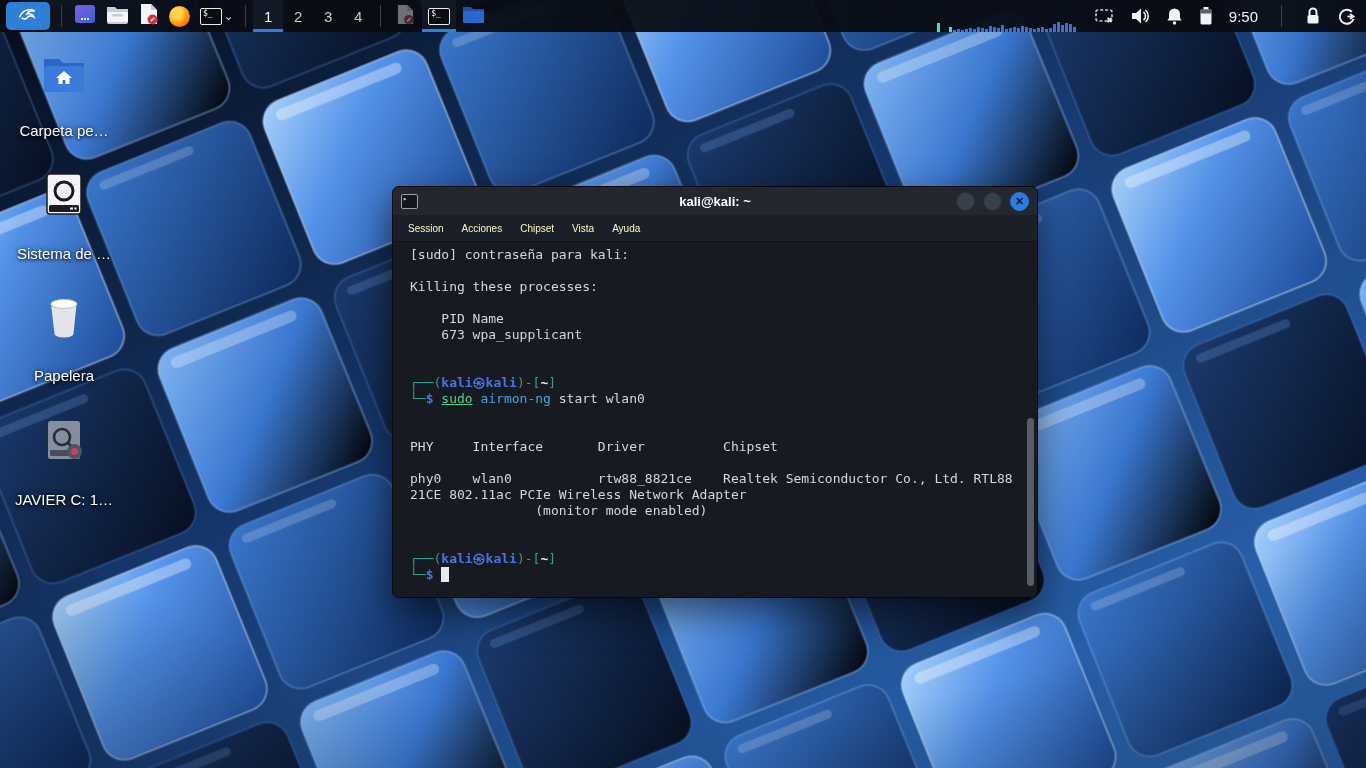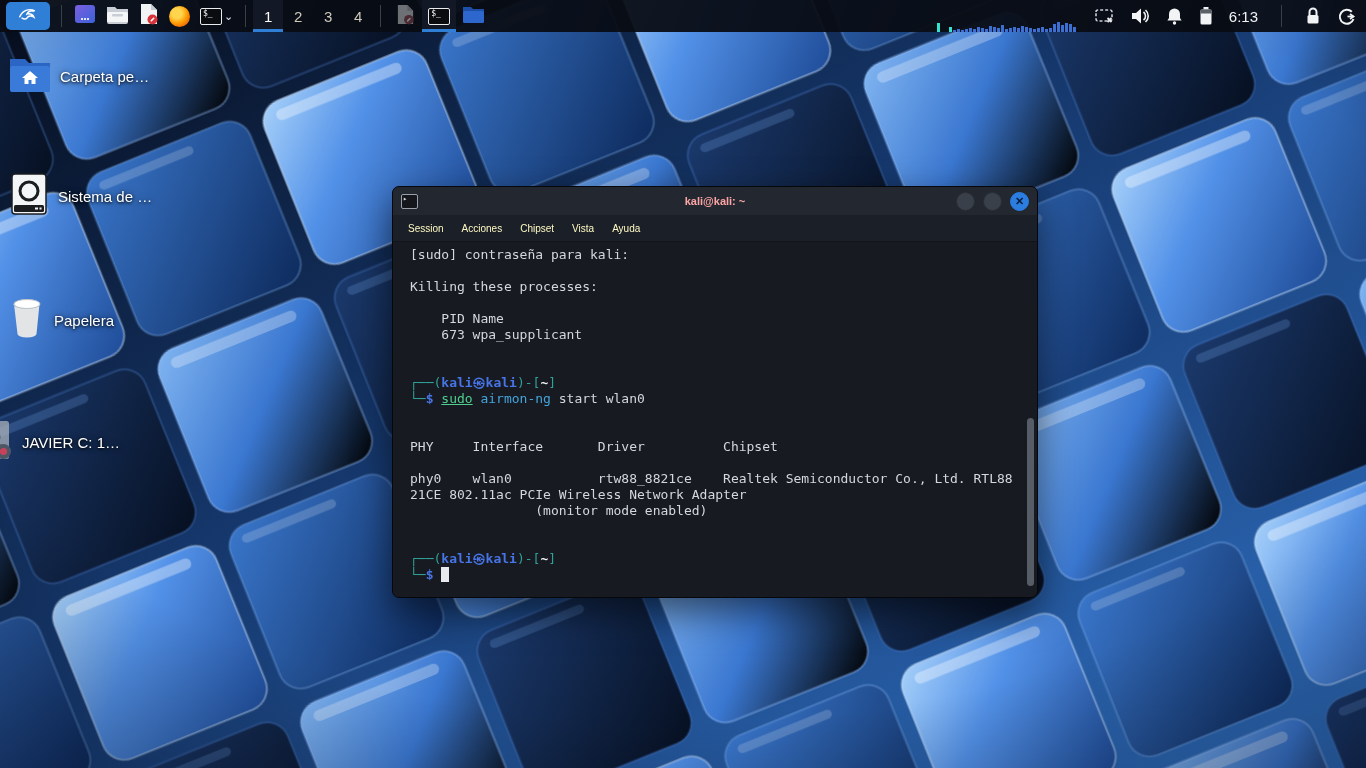--- a/index.html
+++ b/index.html
@@ -28,33 +28,33 @@
         background:#0a0c10;color:#fff;font-family:"DejaVu Sans Mono",monospace;
         font-size:8px;line-height:9px;padding-left:2px;box-sizing:border-box;}
   .monitor{display:flex;align-items:flex-end;height:32px;gap:1px;margin-right:14px;}
   .monitor span{width:3px;background:#3b6fd4;display:inline-block;}
   .monitor span.cyan{background:#35e2cf;}
   .tray{display:flex;align-items:center;gap:16px;margin:0 4px;}
   .clock{font-size:15px;color:#f2f3f5;}
   .ticon{display:flex;align-items:center;justify-content:center;}
 
   
-  .desk-icon{position:absolute;width:112px;display:flex;flex-direction:row;
-             align-items:center;gap:8px;text-align:center;}
+  .desk-icon{position:absolute;width:112px;display:flex;flex-direction:column;
+             align-items:center;gap:25px;text-align:center;}
   .desk-icon .lbl{color:#fff;font-size:15px;text-shadow:0 1px 3px rgba(0,0,0,.9),0 0 6px rgba(0,0,0,.6);
                   white-space:nowrap;}
   
   .window{position:absolute;left:392px;top:186px;width:646px;height:412px;
           border-radius:7px;overflow:hidden;box-shadow:0 14px 36px rgba(0,0,0,.55);
           border:1px solid #06070a;box-sizing:border-box;z-index:20;
           background:#171a21;}
   .titlebar{height:28px;background:#23272f;display:flex;align-items:center;
             padding:0 8px;position:relative;}
-  .title{position:absolute;left:0;right:0;text-align:center;color:#fca5a5;
-         font-size:11px;font-weight:700;pointer-events:none;}
+  .title{position:absolute;left:0;right:0;text-align:center;color:#ffffff;
+         font-size:13px;font-weight:700;pointer-events:none;}
   .tb-icon{width:17px;height:15px;border:1px solid #9aa0a8;border-radius:2px;
            background:#14161b;color:#d8dade;font-family:"DejaVu Sans Mono",monospace;
            font-size:7px;line-height:8px;padding-left:1px;box-sizing:border-box;}
   .winbtns{margin-left:auto;display:flex;gap:8px;z-index:2;}
   .wbtn{width:17px;height:17px;border-radius:50%;background:#3a4049;border:1px solid #2a2e36;}
   .wbtn.close{background:#2b7de0;border-color:#2b7de0;color:#0c1e3c;font-size:11px;
               font-weight:700;display:flex;align-items:center;justify-content:center;line-height:1;}
   .menubar{height:26px;background:#1b1f27;display:flex;align-items:center;
            padding:0 6px;gap:0;border-bottom:1px solid #11141a;}
   .menuitem{color:#fef9c3;font-size:10px;padding:0 9px;}
@@ -268,21 +268,21 @@
           <circle cx="8.5" cy="16" r="1.7" fill="#f2f3f5"></circle>
         </svg>
       </span>
       <span class="ticon">
         <svg width="14" height="20" viewBox="0 0 14 20">
           <rect x="4.5" y="1" width="5" height="2.5" fill="#f2f3f5"></rect>
           <rect x="1.5" y="3.5" width="11" height="15" rx="1.5" fill="#f2f3f5"></rect>
           <rect x="1.5" y="3.5" width="11" height="4" fill="#5a6068"></rect>
         </svg>
       </span>
-      <span class="clock">6:13</span>
+      <span class="clock">9:50</span>
       <div class="sep"></div>
       <span class="ticon">
         <svg width="16" height="18" viewBox="0 0 16 18">
           <path d="M4.5 8 v-3 a3.5 3.5 0 0 1 7 0 v3" stroke="#f2f3f5" stroke-width="2" fill="none"></path>
           <rect x="2.5" y="8" width="11" height="8.5" rx="1.5" fill="#f2f3f5"></rect>
         </svg>
       </span>
       <span class="ticon">
         <svg width="19" height="19" viewBox="0 0 19 19" fill="none" stroke="#f2f3f5" stroke-width="2">
           <path d="M14.8 4.8 a7 7 0 1 0 1.7 7.2"></path>

